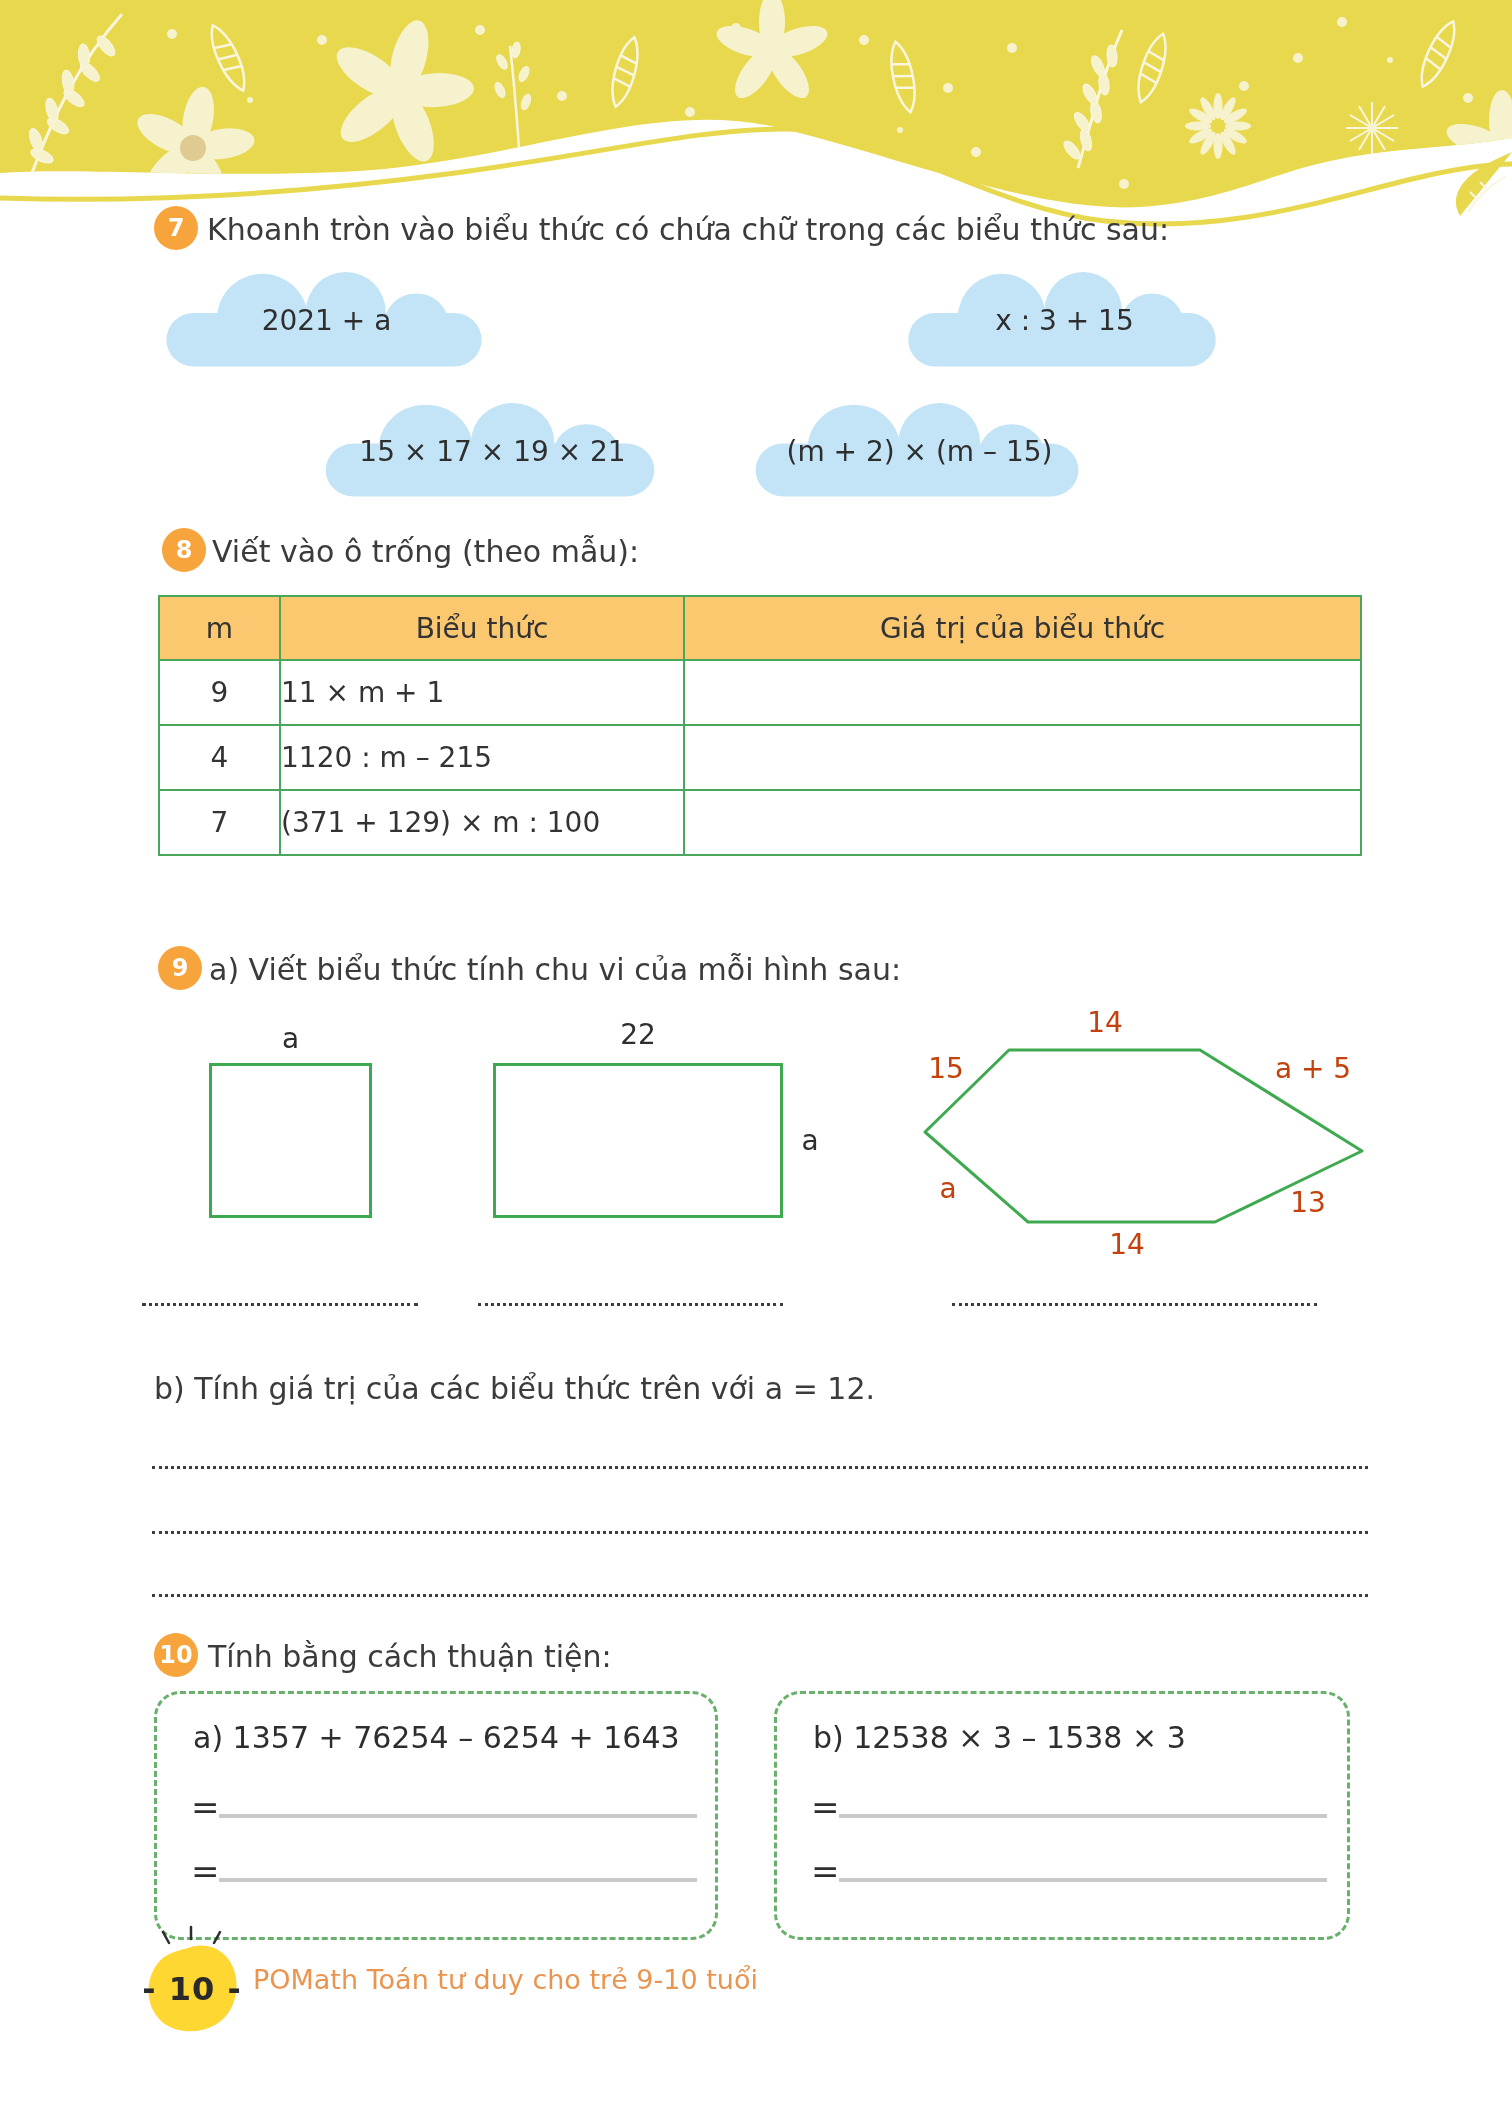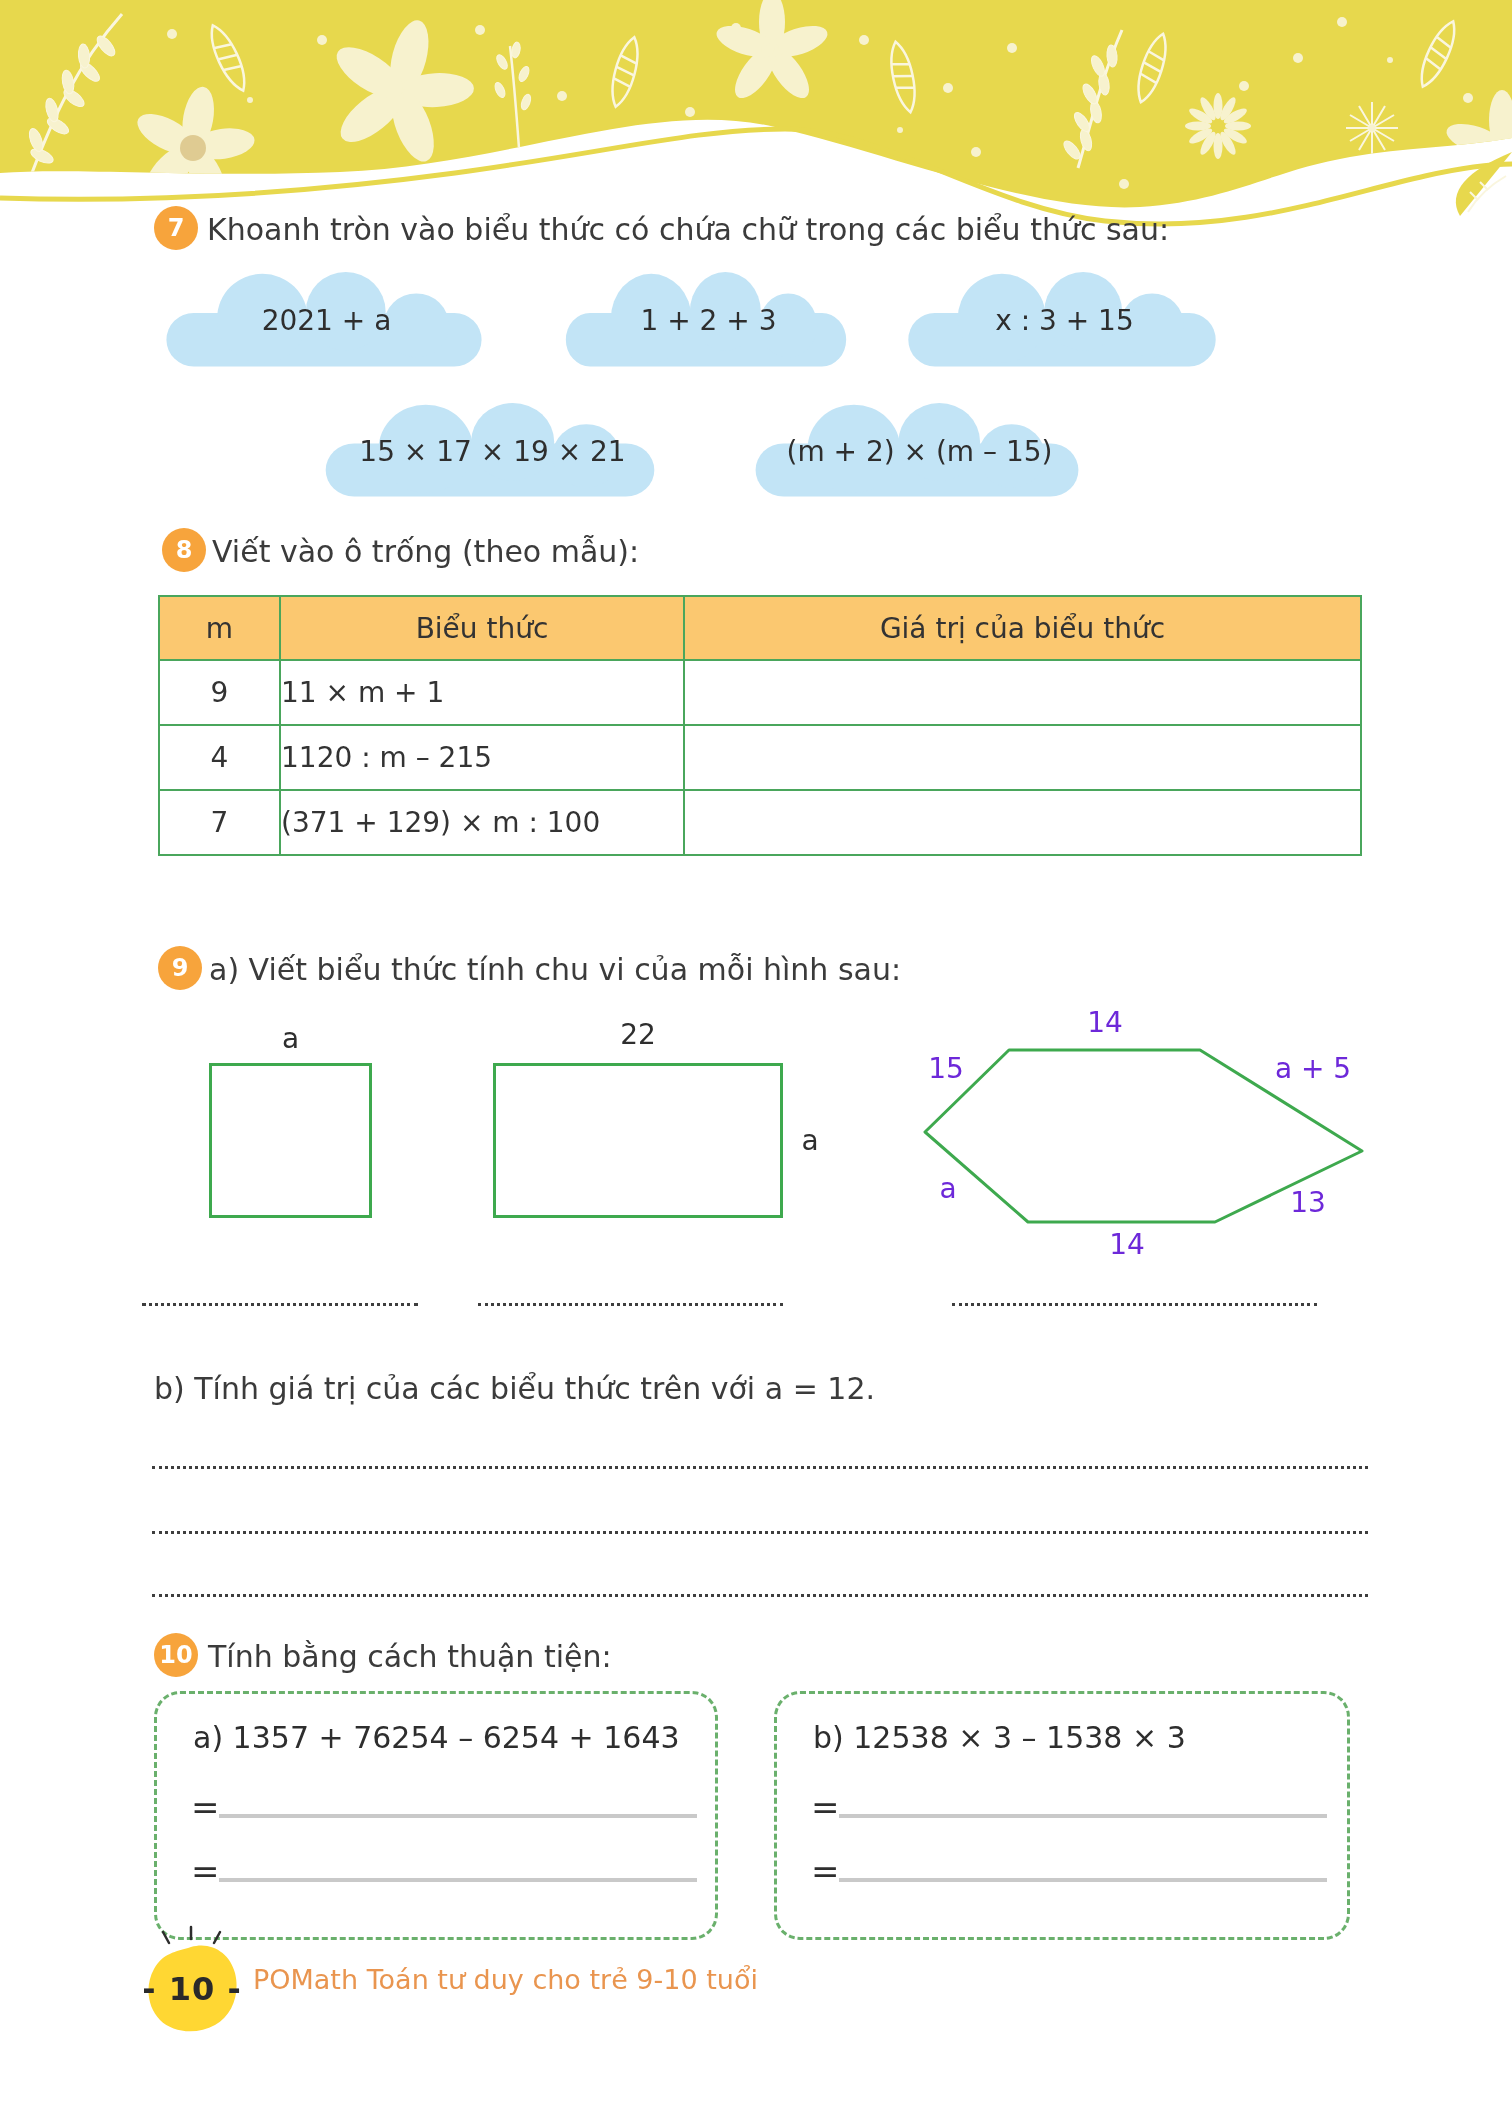--- a/index.html
+++ b/index.html
@@ -20,21 +20,21 @@
   td.m-cell{text-align:center}
   td.expr-cell{padding-left:18px}
   .shape{position:absolute;border:3px solid #3EA94E;background:#fff}
   .shape-label{position:absolute;font-size:28px;color:#2e2e2e;text-align:center}
   .dotline{position:absolute;height:0;border-bottom:3px dotted #3e3e3e}
   .answer-box{position:absolute;width:564px;height:249px;border:3px dashed #6AB06C;border-radius:26px;
               background:#fff;box-sizing:border-box}
   .box-expr{position:absolute;left:36px;top:26px;font-size:30px;color:#2e2e2e;white-space:nowrap}
   .eq-sign{position:absolute;left:34px;font-size:34px;color:#2e2e2e}
   .eq-line{position:absolute;left:62px;height:0;border-bottom:4px solid #C9C9C9}
-  .hex-label{position:absolute;font-size:28px;color:#6d28d9;text-align:center}
+  .hex-label{position:absolute;font-size:28px;color:#c2410c;text-align:center}
   .brand{position:absolute;left:253px;top:1964px;font-size:27px;color:#E9954F;white-space:nowrap}
   .page-num{position:absolute;left:127px;top:1970px;width:130px;text-align:center;
             font-size:32px;font-weight:bold;color:#2a2a2a;letter-spacing:1px}
 </style>
 </head>
 <body>
 
 <div id="page">
 
   <svg class="abs" style="left:0;top:0" width="1512" height="260" viewBox="0 0 1512 260">
@@ -192,31 +192,20 @@
   <div class="cloud" style="left:161px;top:272px;width:326px;height:98px">
     <svg viewBox="0 0 360 110" preserveAspectRatio="none">
       <g fill="#C2E4F6">
           <rect x="6" y="46" width="348" height="60" rx="30"></rect>
           <circle cx="112" cy="52" r="50"></circle>
           <circle cx="204" cy="44" r="44"></circle>
           <circle cx="282" cy="60" r="36"></circle>
         </g>
     </svg>
     <div class="cloud-text">2021 + a</div>
-  </div>
-  <div class="cloud" style="left:561px;top:272px;width:290px;height:98px">
-    <svg viewBox="0 0 360 110" preserveAspectRatio="none">
-      <g fill="#C2E4F6">
-          <rect x="6" y="46" width="348" height="60" rx="30"></rect>
-          <circle cx="112" cy="52" r="50"></circle>
-          <circle cx="204" cy="44" r="44"></circle>
-          <circle cx="282" cy="60" r="36"></circle>
-        </g>
-    </svg>
-    <div class="cloud-text">1 + 2 + 3</div>
   </div>
   <div class="cloud" style="left:903px;top:272px;width:318px;height:98px">
     <svg viewBox="0 0 360 110" preserveAspectRatio="none">
       <g fill="#C2E4F6">
           <rect x="6" y="46" width="348" height="60" rx="30"></rect>
           <circle cx="112" cy="52" r="50"></circle>
           <circle cx="204" cy="44" r="44"></circle>
           <circle cx="282" cy="60" r="36"></circle>
         </g>
     </svg>

